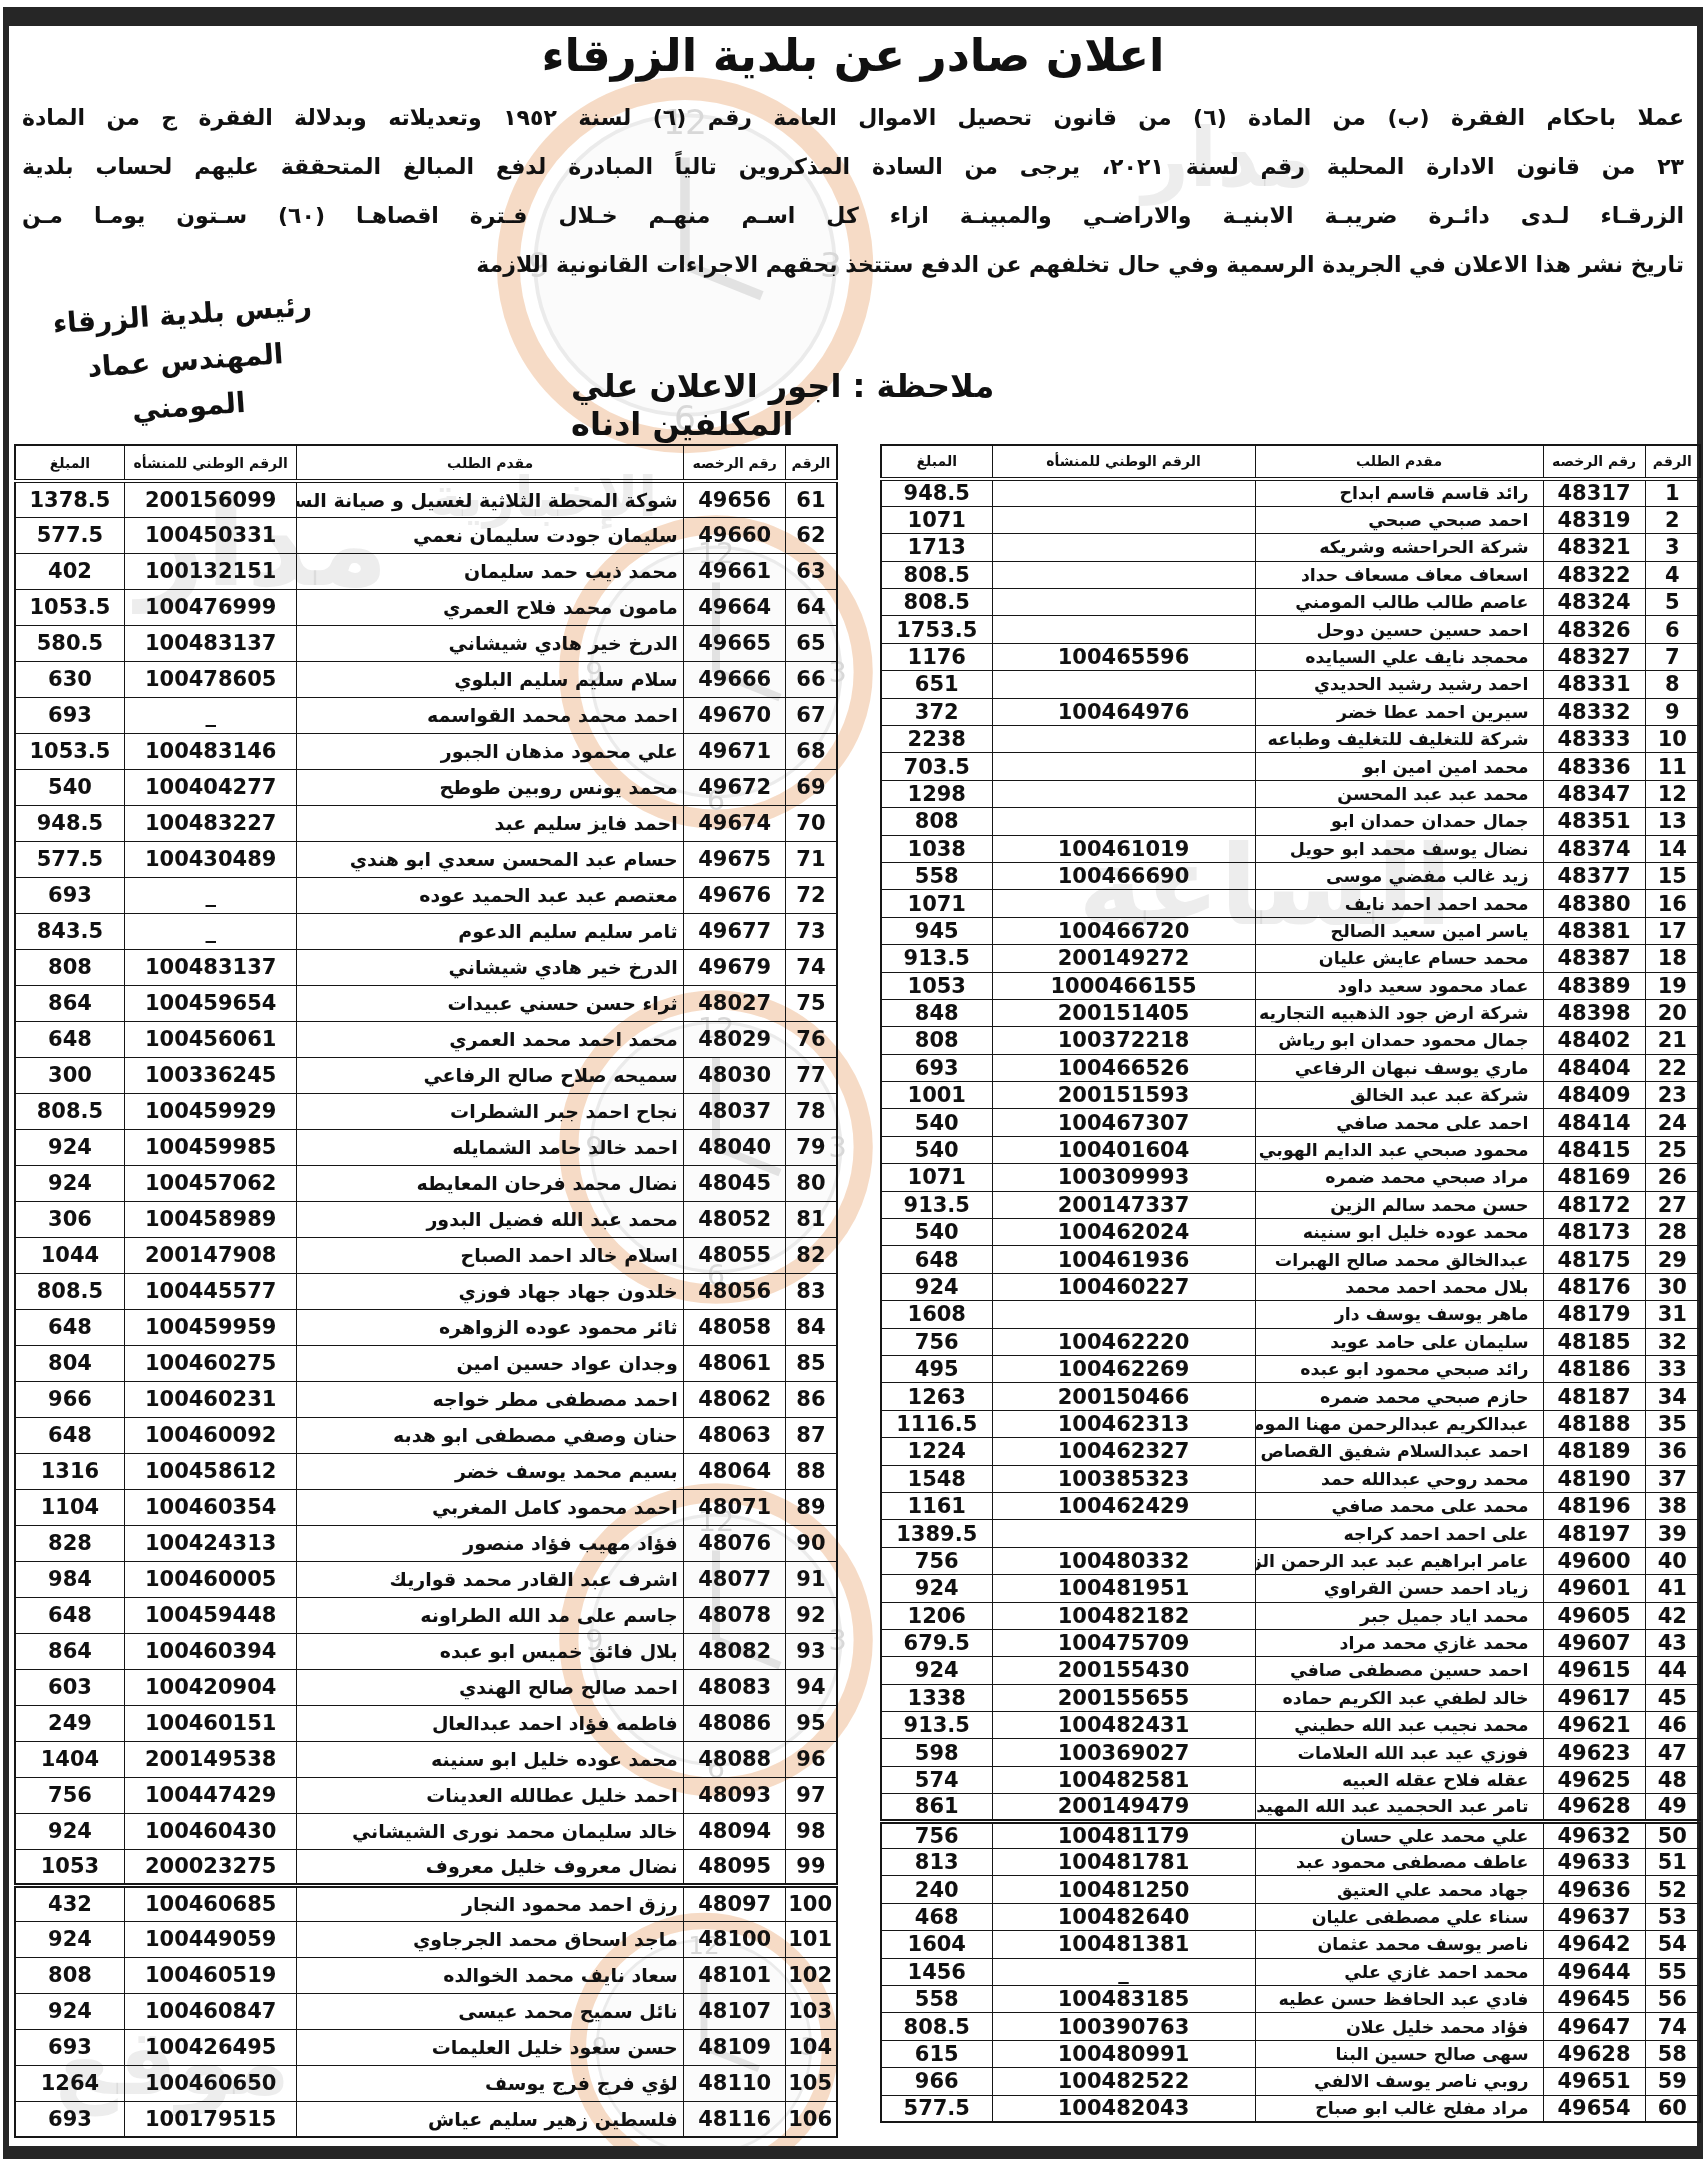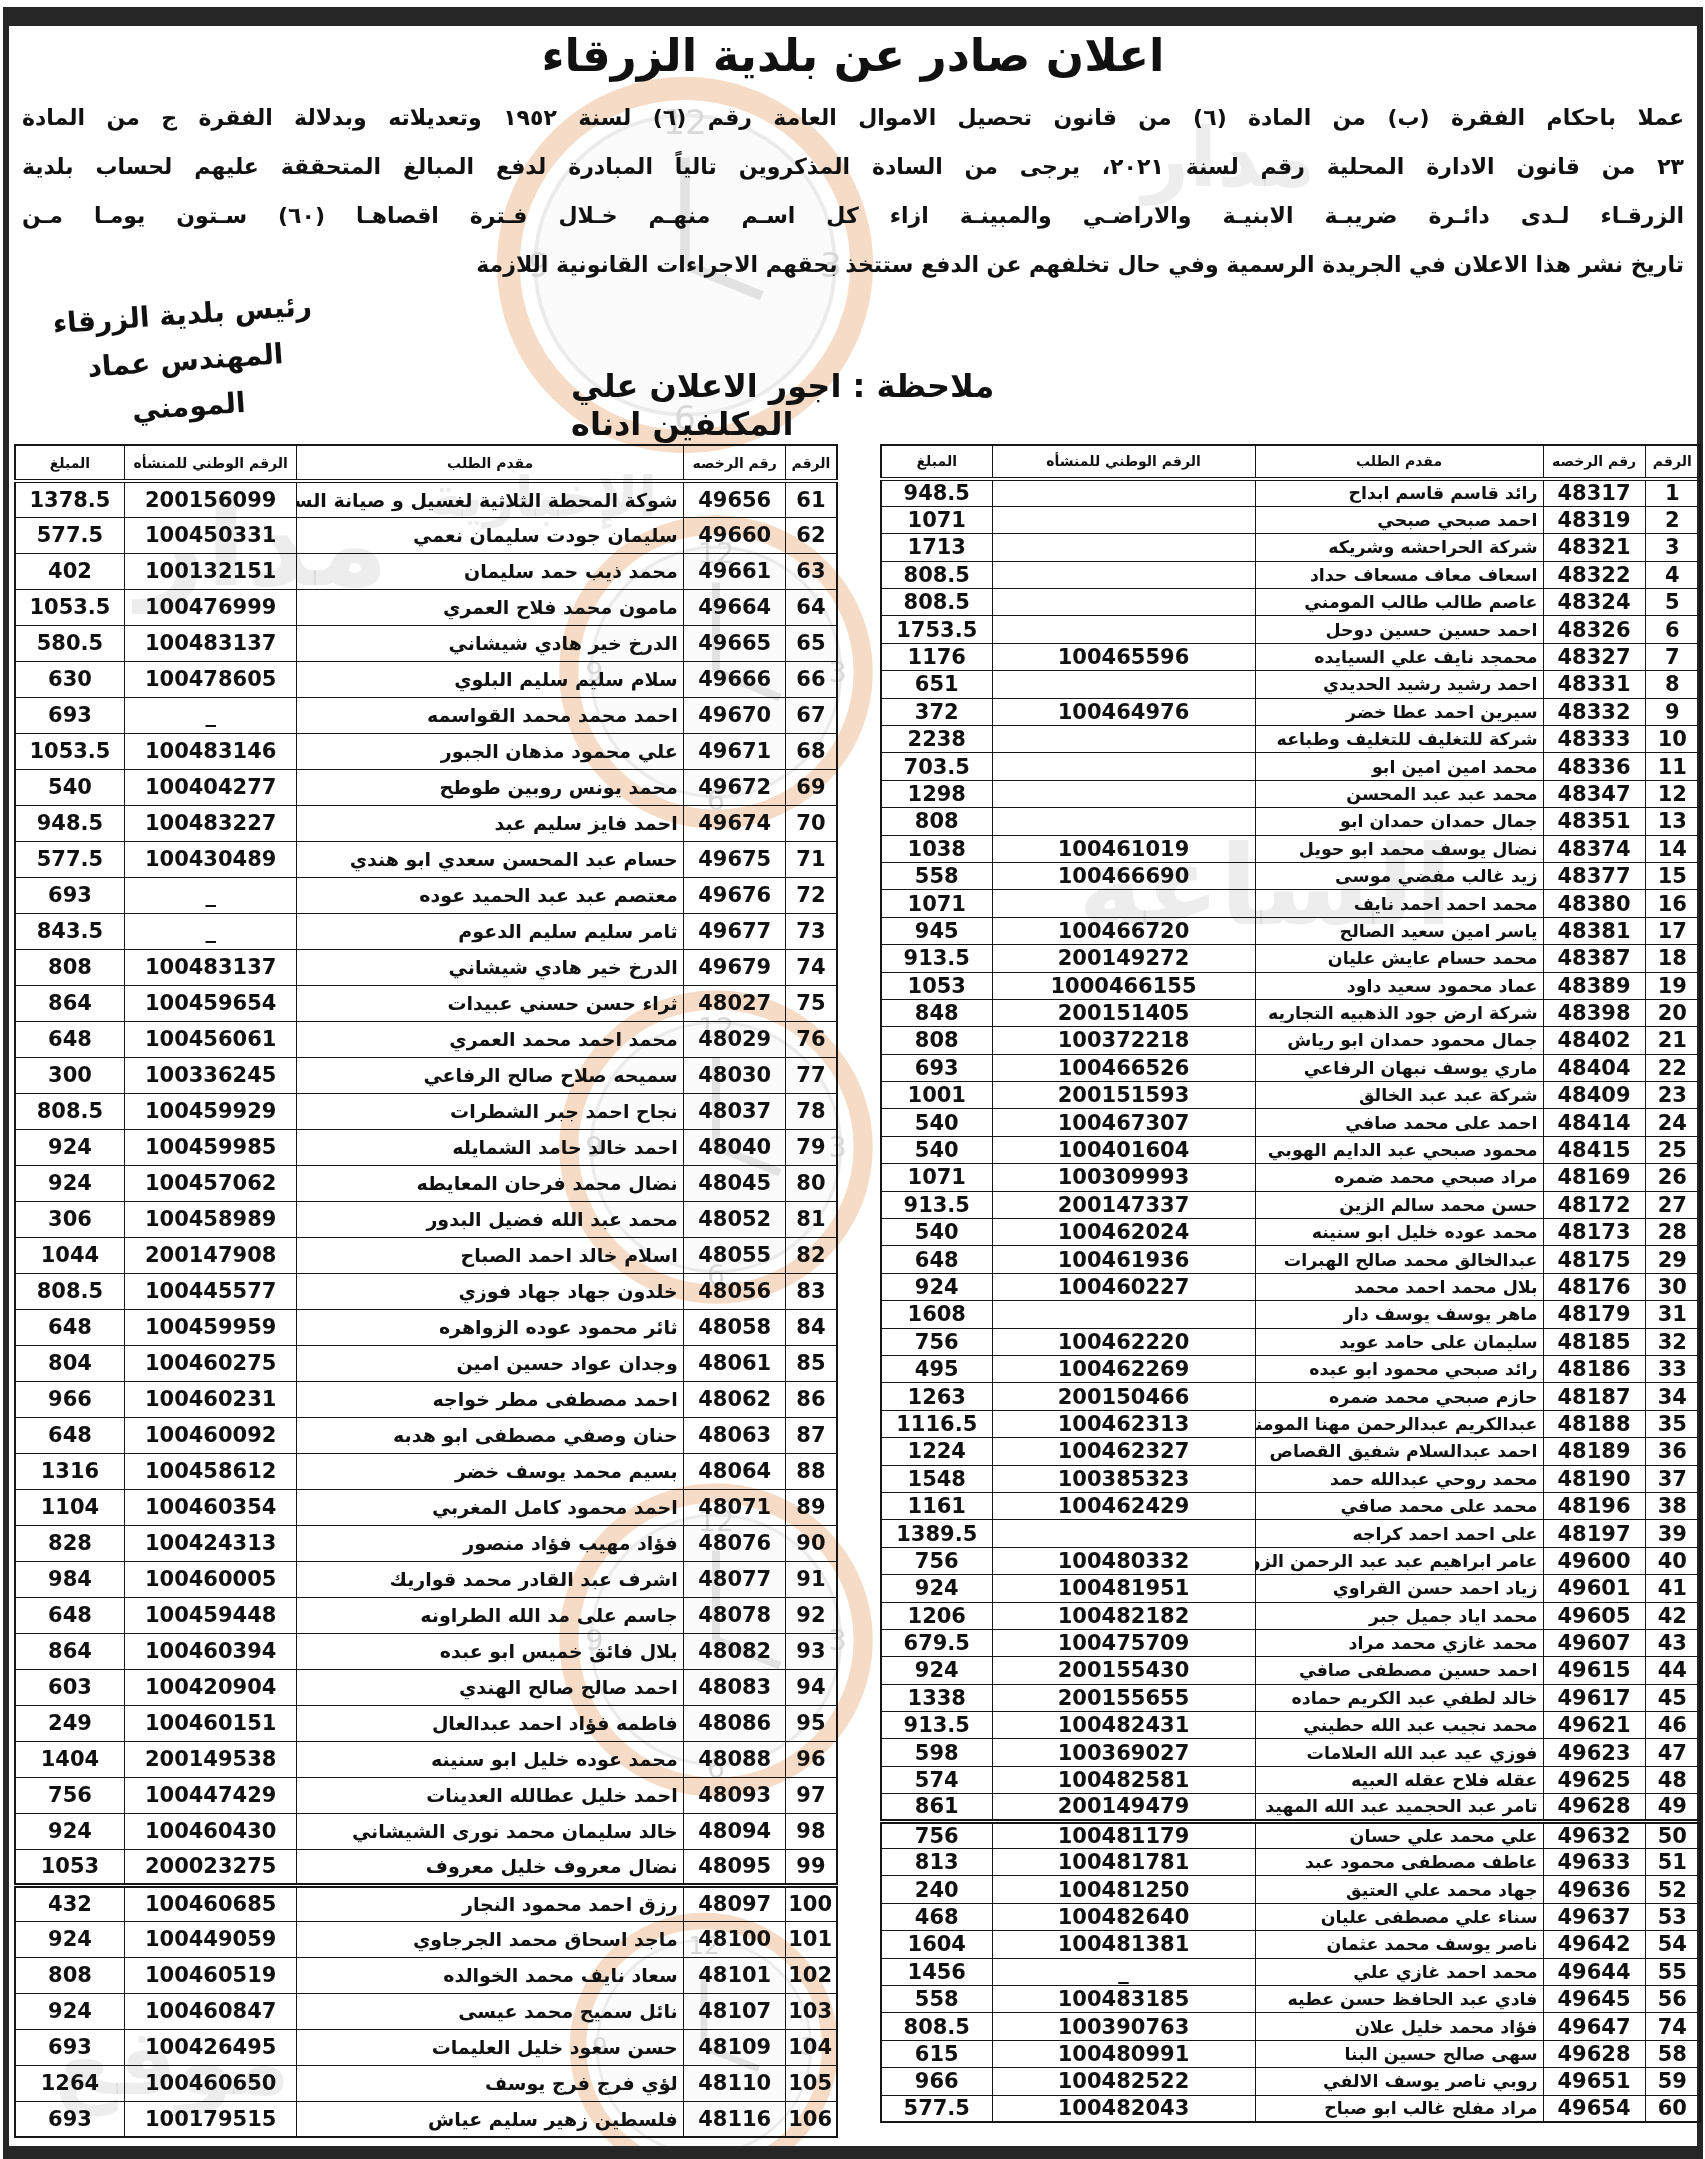--- a/index.html
+++ b/index.html
@@ -54,21 +54,21 @@
   table.t th{
     font-size:14px;font-weight:bold;padding:1.8px 3.7px;height:27.4px;
     border-bottom:4.6px double #161616;background:transparent;margin-top:10px;
   }
   table.t td{
     font-size:21px;font-weight:bold;text-align:center;padding:0 3.7px;
     white-space:nowrap;overflow:hidden;background:transparent;
   }
   .t-right tr{height:27.4px;}
   .t-left tr{height:36px;}
-  .t-right td.col-applicant{font-size:17.4px;text-align:right;padding-left:1.8px;padding-right:5px;}
+  .t-right td.col-applicant{font-size:17.4px;text-align:right;padding-left:1.8px;padding-right:14px;}
   .t-left td.col-applicant{font-size:19px;text-align:right;padding-left:1.8px;padding-right:5.5px;}
   td.col-num{font-size:21px;}
   td.col-license{font-size:22px;}
   td.col-national{font-size:21px;}
   td.col-amount{font-size:21px;}
   tr.sep td{border-top:5.5px double #161616;}
 
   .clock-svg{width:100%;height:100%;}
 </style>
 </head>

